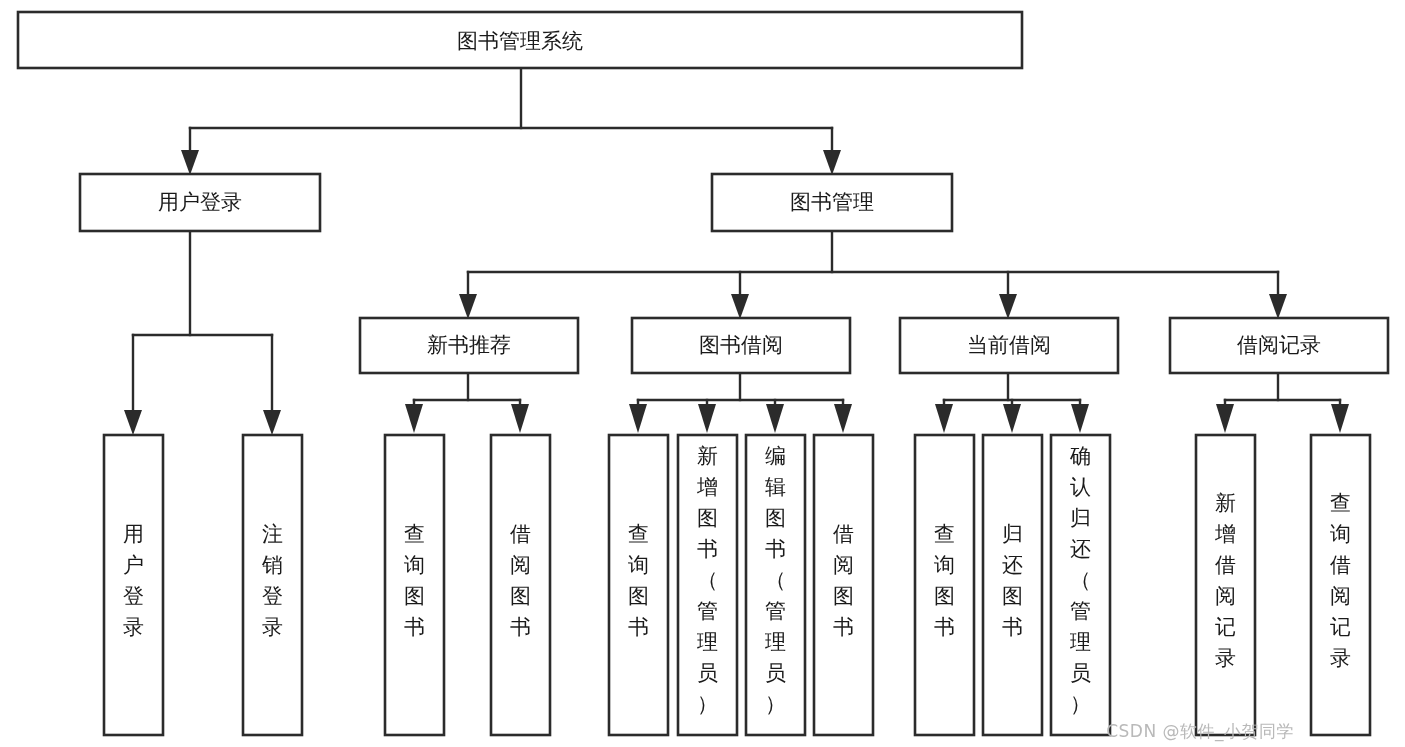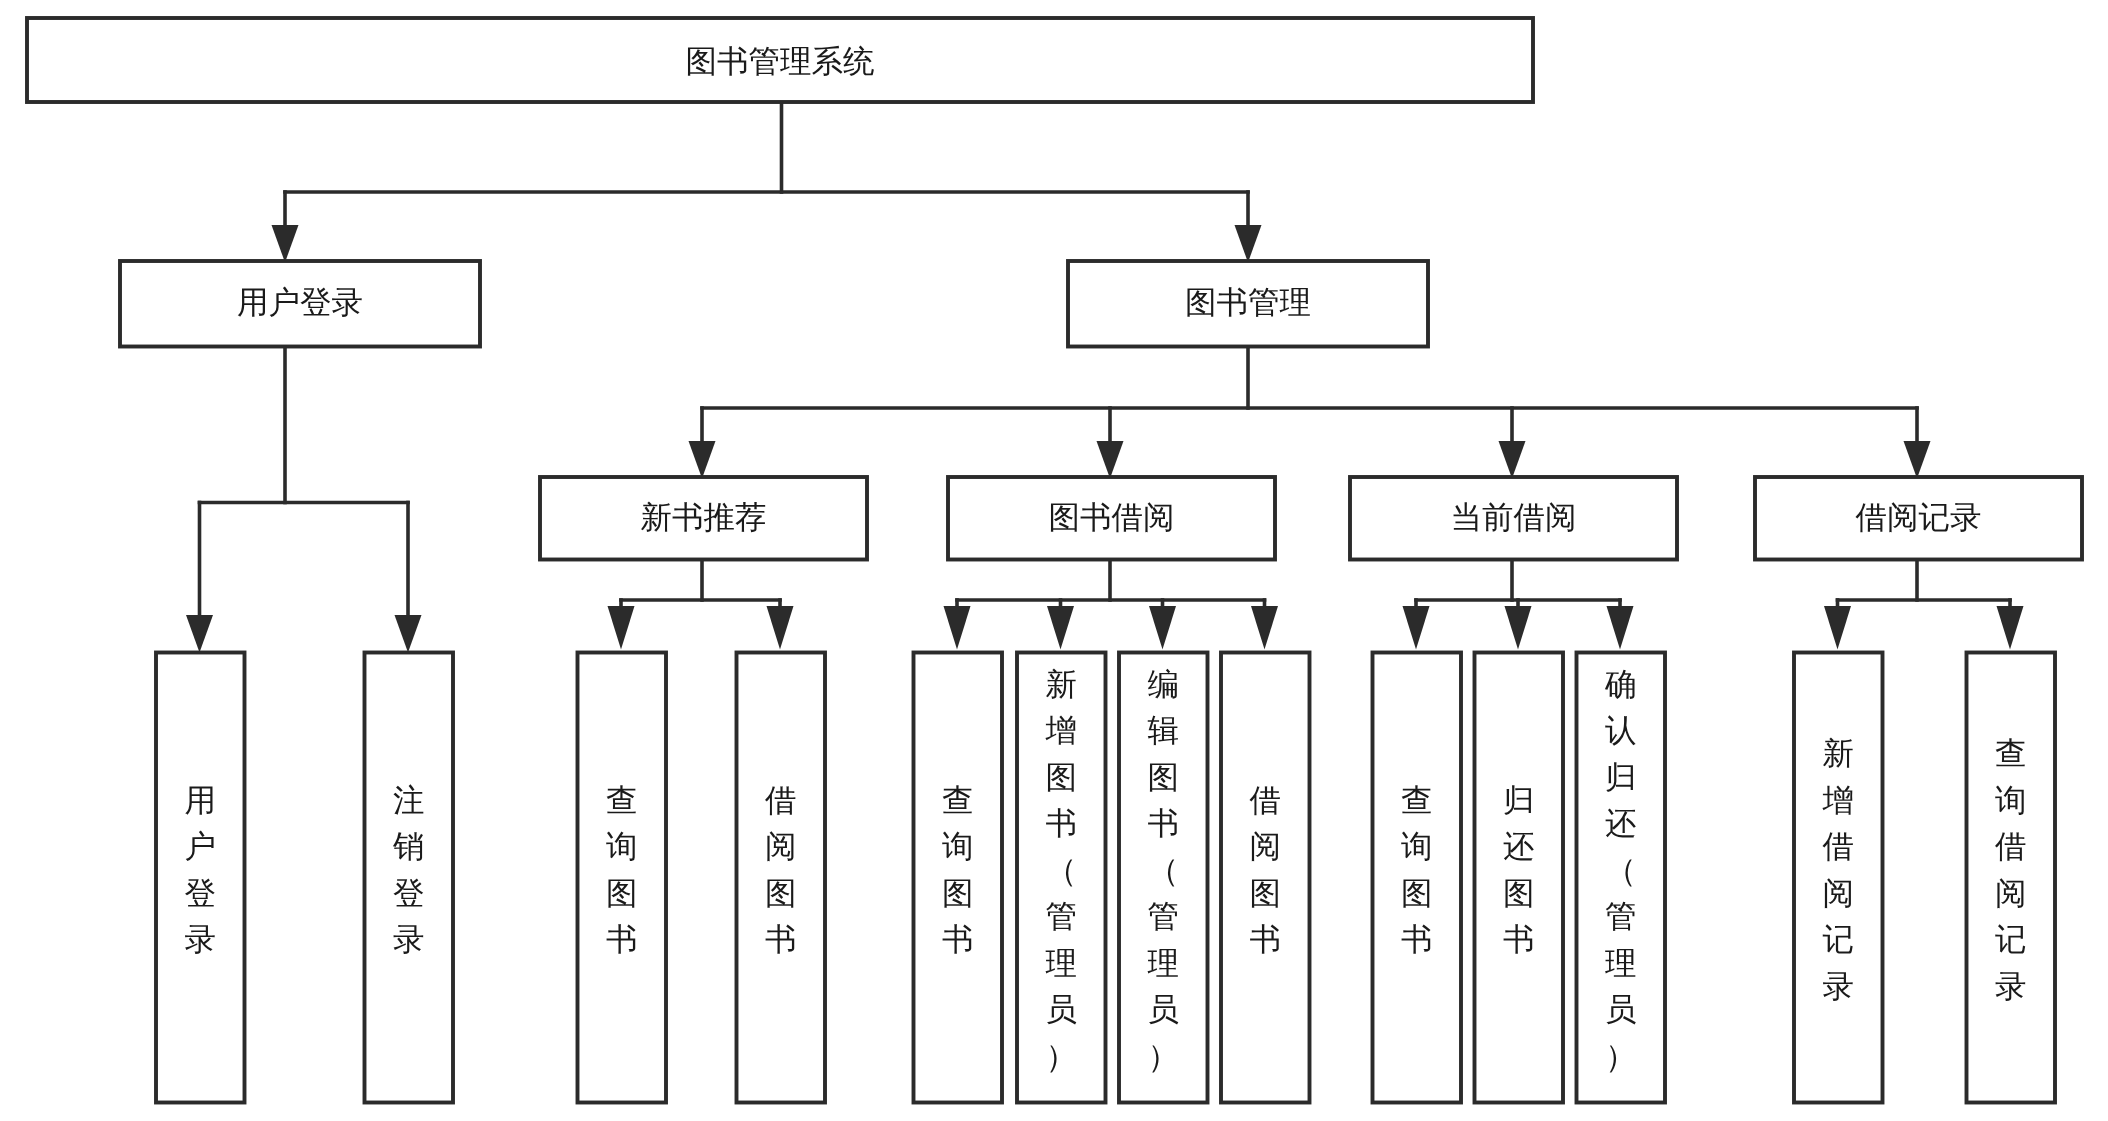--- a/index.html
+++ b/index.html
@@ -255,14 +255,15 @@
         <g>
           <text class="node-label-vertical" x="1225.5" y="509.5" font-size="21"><tspan x="1225.5">新</tspan><tspan x="1225.5" dy="31">增</tspan><tspan x="1225.5" dy="31">借</tspan><tspan x="1225.5" dy="31">阅</tspan><tspan x="1225.5" dy="31">记</tspan><tspan x="1225.5" dy="31">录</tspan></text>
         </g>
         <g>
           <text class="node-label-vertical" x="1340.5" y="509.5" font-size="21"><tspan x="1340.5">查</tspan><tspan x="1340.5" dy="31">询</tspan><tspan x="1340.5" dy="31">借</tspan><tspan x="1340.5" dy="31">阅</tspan><tspan x="1340.5" dy="31">记</tspan><tspan x="1340.5" dy="31">录</tspan></text>
         </g>
       </g>
 
   </svg>
 
+  <div class="watermark">CSDN @软件_小贺同学</div>
 
 </div>
 
 </body></html>

